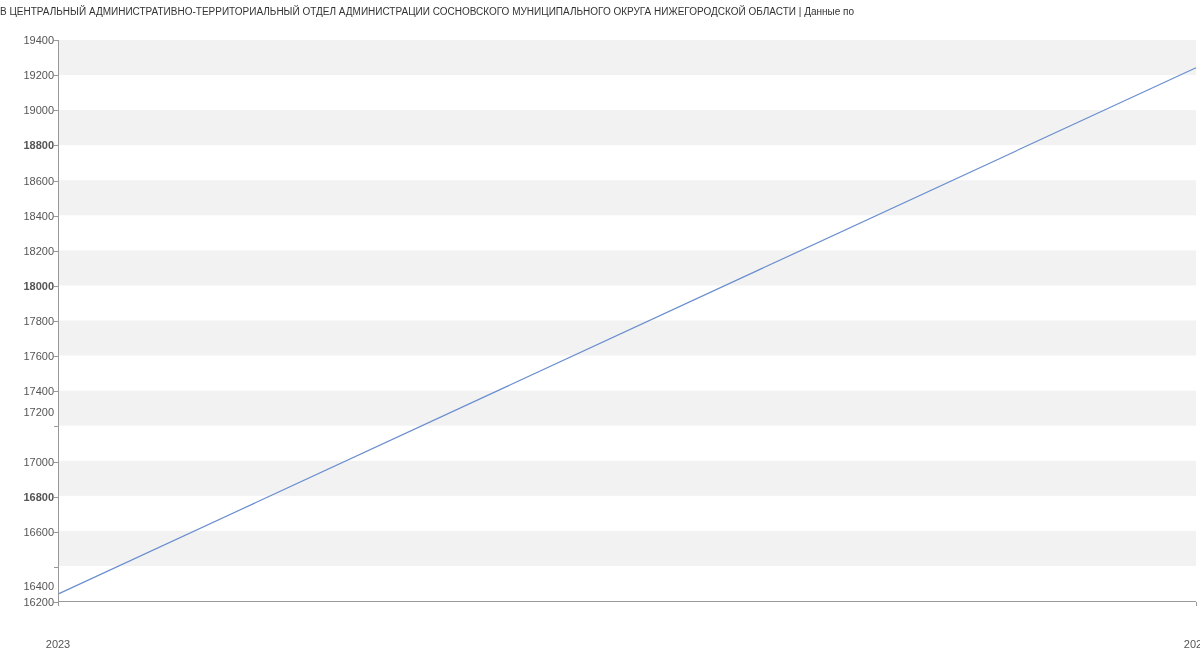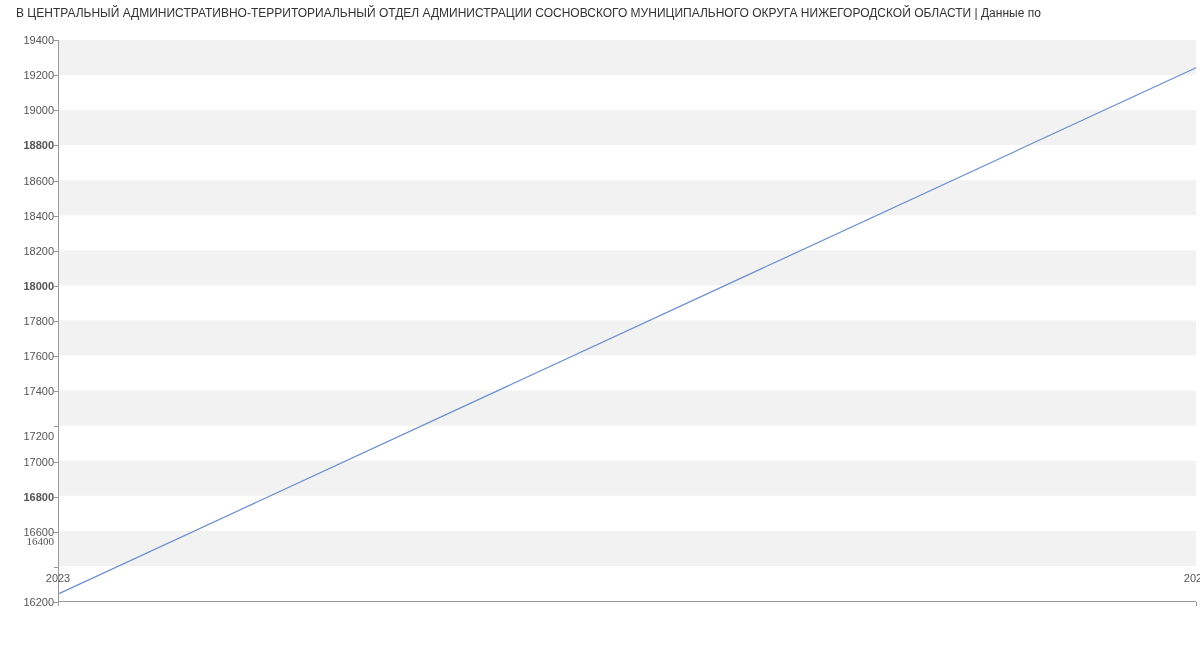--- a/index.html
+++ b/index.html
@@ -5,23 +5,23 @@
     * { margin: 0; padding: 0; box-sizing: border-box; }
     body {
       font-family: Arial, Helvetica, sans-serif;
       background: #ffffff;
       width: 1200px;
       height: 650px;
       overflow: hidden;
       position: relative;
     }
     .chart-title {
-      font-size: 12px;
+      font-size: 10px;
       color: #333;
-      padding: 6px 0 0 16px;
+      padding: 6px 0 0 0;
       white-space: nowrap;
       text-align: left;
       font-weight: normal;
     }
     .chart-container {
       position: absolute;
       top: 28px;
       left: 0;
       width: 1200px;
       height: 605px;
@@ -46,21 +46,21 @@
     }
     .y-tick-mark {
       position: absolute;
       left: 54px;
       width: 4px;
       height: 1px;
       background: #999;
     }
     .x-tick-label {
       position: absolute;
-      top: 544px;
+      top: 610px;
       font-size: 11px;
       color: #555;
       transform: translateX(-50%);
     }
     .x-tick-mark {
       position: absolute;
       top: 574px;
       width: 1px;
       height: 4px;
       background: #999;
@@ -96,29 +96,29 @@
           <rect x="0" y="140.5" width="1138" height="35.125" fill="#f2f2f2"></rect>
           <rect x="0" y="70.25" width="1138" height="35.125" fill="#f2f2f2"></rect>
           <rect x="0" y="0" width="1138" height="35.125" fill="#f2f2f2"></rect>
         </g>
       <polyline id="data-polyline" class="data-line" points="0,554.62375 1138,27.748749999999973"></polyline>
     </svg>
   </div>
   <div id="y-axis-labels">
       <div class="y-tick-label" style="top: 574px;">16200</div>
       <div class="y-tick-mark" style="top: 574px;"></div>
-      <div class="y-tick-label" style="top: 513px; font-family: Liberation Serif, serif;">16400</div>
+      <div class="y-tick-label" style="top: 558px;">16400</div>
       <div class="y-tick-mark" style="top: 538.875px;"></div>
       <div class="y-tick-label" style="top: 503.75px;">16600</div>
       <div class="y-tick-mark" style="top: 503.75px;"></div>
       <div class="y-tick-label" style="top: 468.625px; font-weight: bold;">16800</div>
       <div class="y-tick-mark" style="top: 468.625px;"></div>
       <div class="y-tick-label" style="top: 433.5px;">17000</div>
       <div class="y-tick-mark" style="top: 433.5px;"></div>
-      <div class="y-tick-label" style="top: 408px;">17200</div>
+      <div class="y-tick-label" style="top: 384px;">17200</div>
       <div class="y-tick-mark" style="top: 398.375px;"></div>
       <div class="y-tick-label" style="top: 363.25px;">17400</div>
       <div class="y-tick-mark" style="top: 363.25px;"></div>
       <div class="y-tick-label" style="top: 328.125px;">17600</div>
       <div class="y-tick-mark" style="top: 328.125px;"></div>
       <div class="y-tick-label" style="top: 293px;">17800</div>
       <div class="y-tick-mark" style="top: 293px;"></div>
       <div class="y-tick-label" style="top: 257.875px; font-weight: bold;">18000</div>
       <div class="y-tick-mark" style="top: 257.875px;"></div>
       <div class="y-tick-label" style="top: 222.75px;">18200</div>

